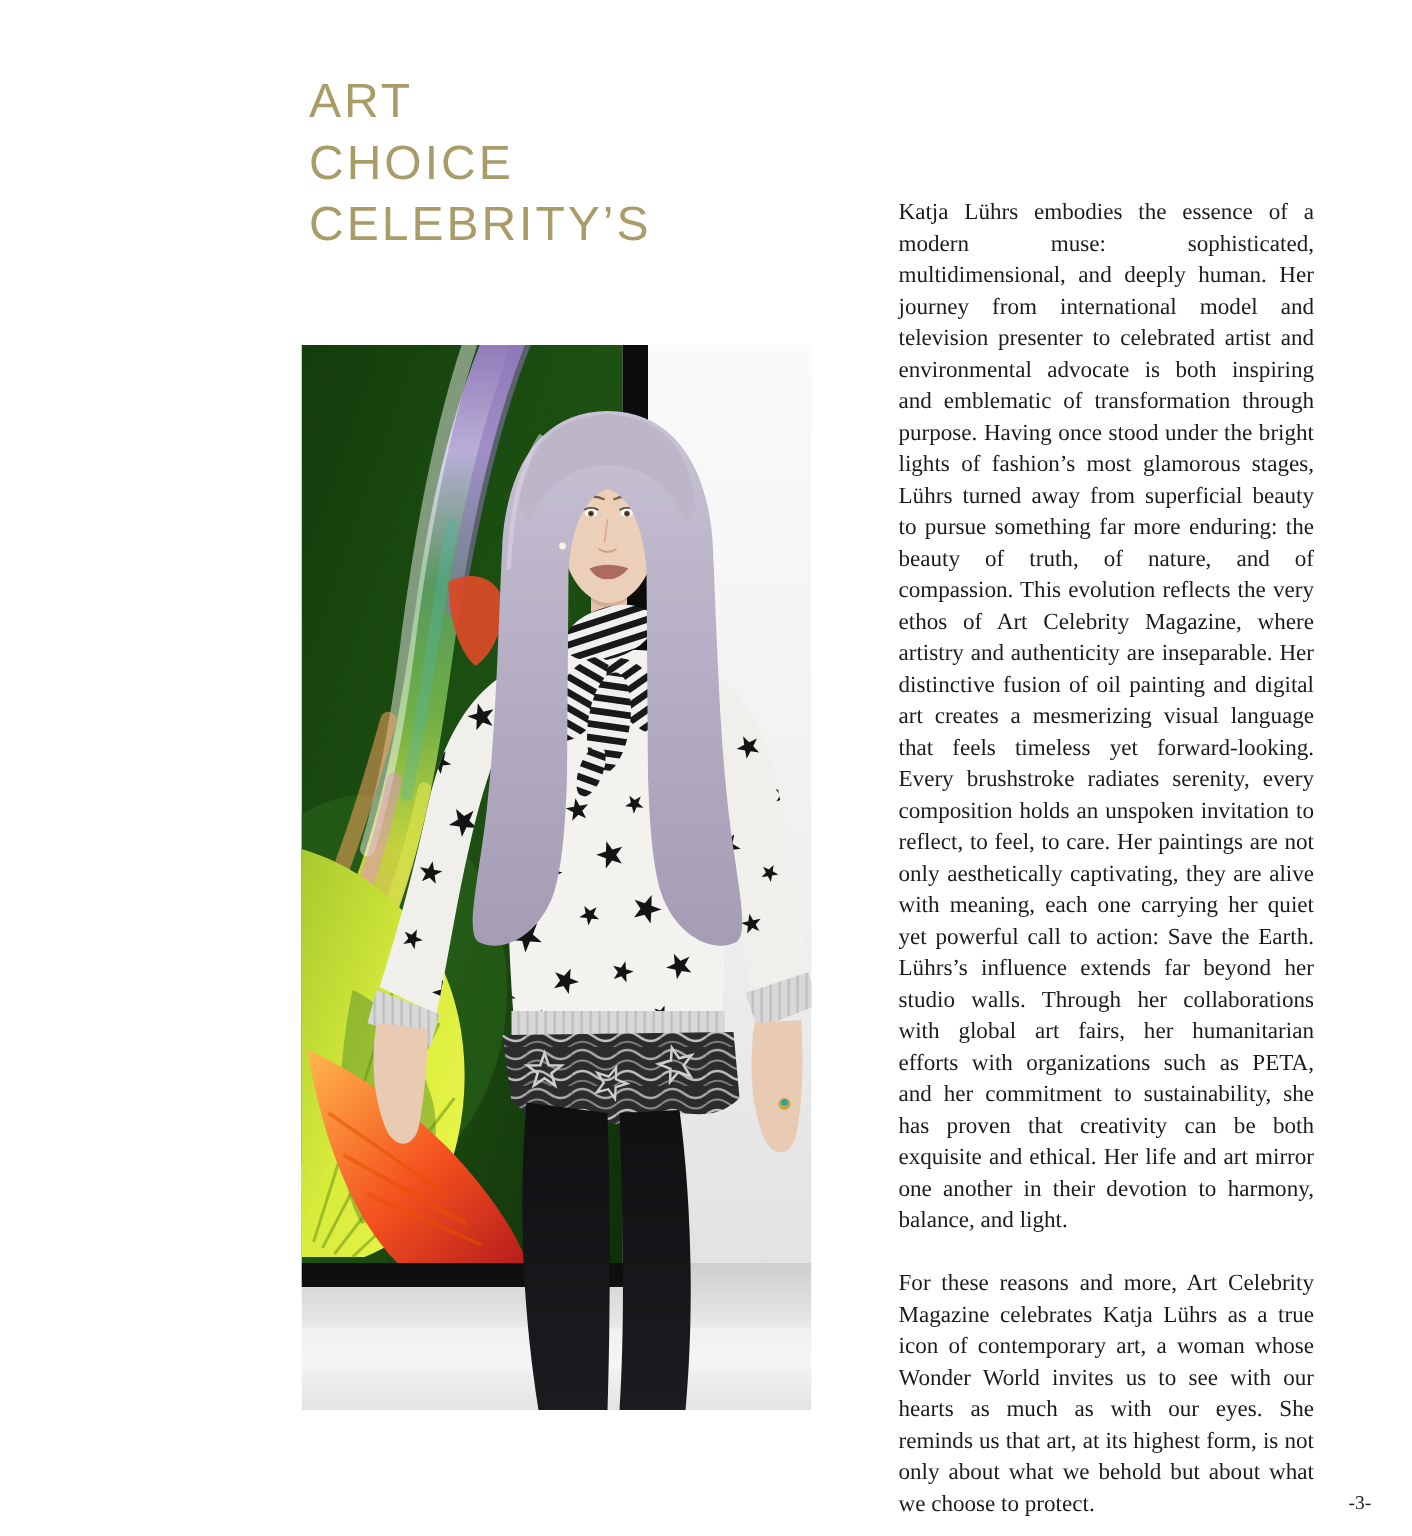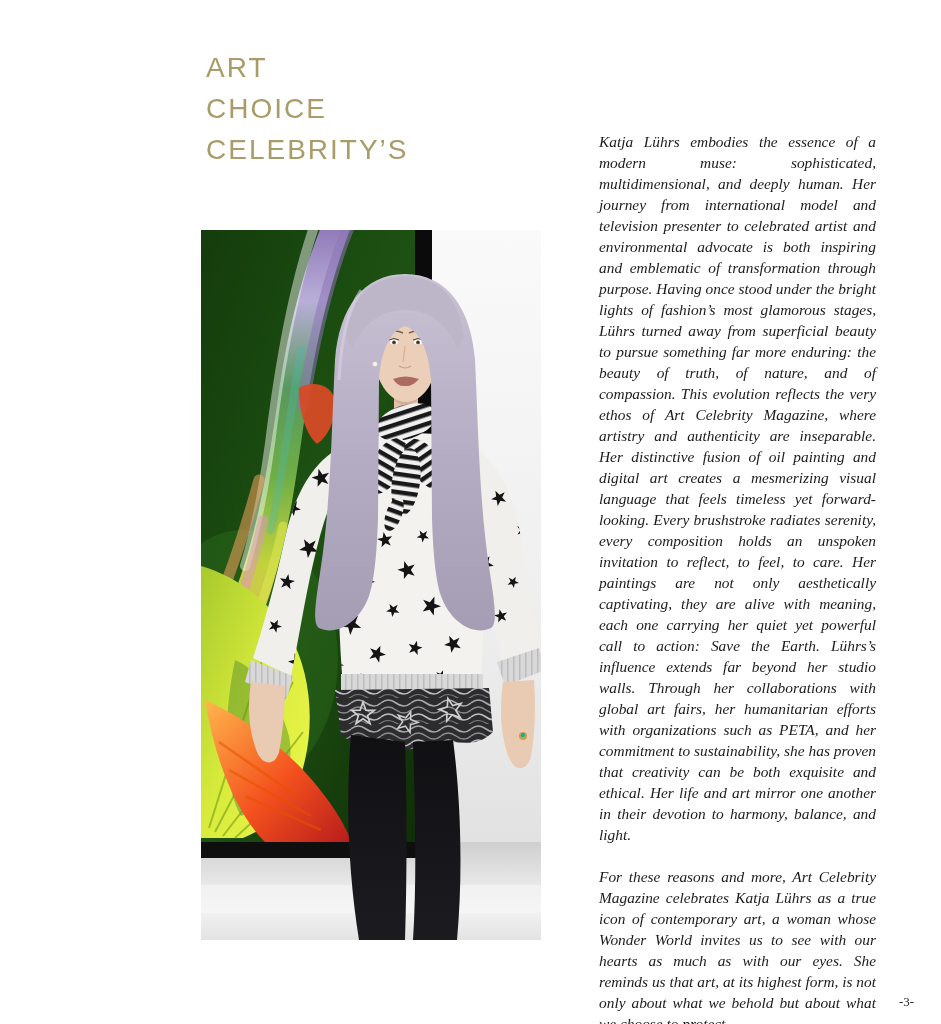--- a/index.html
+++ b/index.html
@@ -8,21 +8,21 @@
     position:relative;
     width:941px;height:1024px;
     background:#ffffff;
     overflow:hidden;
     font-family:"Liberation Serif", serif;
   }
   .title{
     position:absolute;
     left:206px;top:47px;
     font-family:"Liberation Sans", sans-serif;
-    font-size:28px;
+    font-size:32px;
     line-height:41px;
     letter-spacing:2px;
     font-weight:400;
     color:#a99c68;
     text-transform:uppercase;
   }
   .photo{
     position:absolute;
     left:201px;top:230px;
     width:340px;height:710px;
@@ -31,21 +31,21 @@
   .photo svg{display:block;}
   .article{
     position:absolute;
     left:599px;top:131px;
     width:277px;
     color:#1b1b1b;
     font-size:15.4px;
     line-height:21px;
     text-align:justify;
   }
-  .article p{margin:0;font-style:italic;}
+  .article p{margin:0;}
   .article p + p{margin-top:21px;}
   .page-number{
     position:absolute;
     left:899px;top:994px;
     font-size:13px;
     color:#222;
   }
 </style>
 </head>
 <body>

